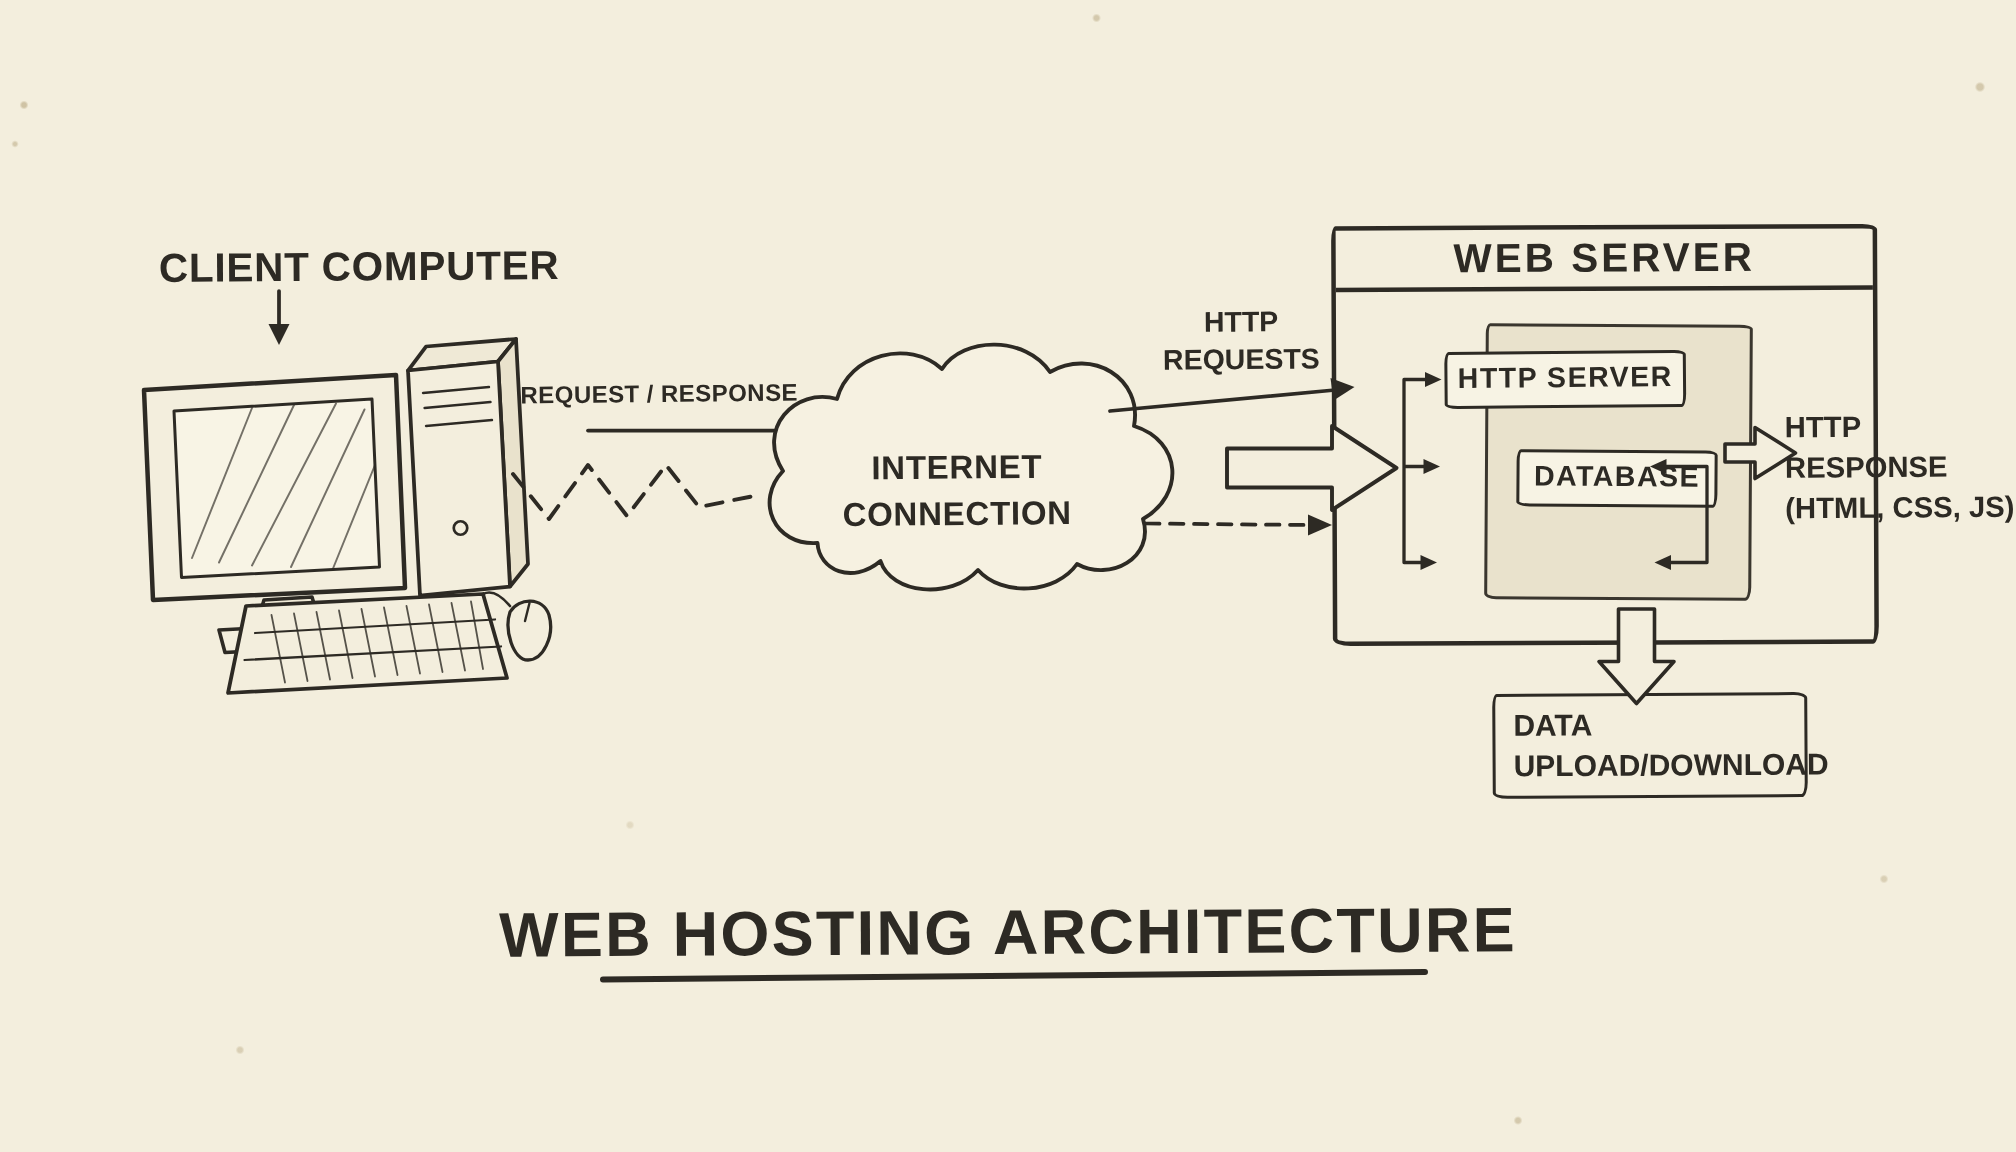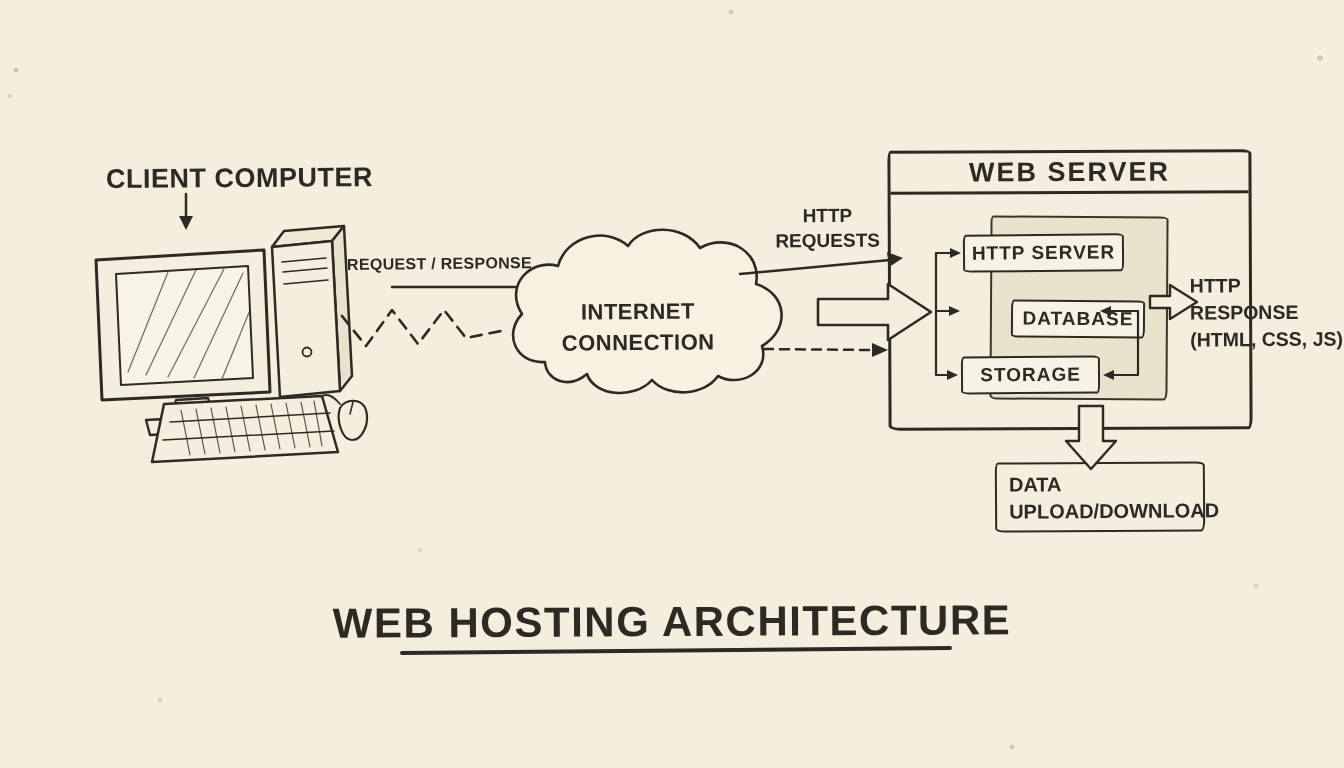--- a/index.html
+++ b/index.html
@@ -54,21 +54,20 @@
 <body>
 
 <div class="stage">
 
   <div class="server-box">
     <div class="server-title">WEB SERVER</div>
   </div>
   <div class="shade-rect"></div>
   <div class="comp comp-http">HTTP SERVER</div>
   <div class="comp comp-db">DATABASE</div>
-  <div class="comp comp-storage">STORAGE</div>
   <div class="data-box">
     <div>DATA</div>
     <div>UPLOAD/DOWNLOAD</div>
   </div>
 
   <svg class="art" width="1344" height="768" viewBox="0 0 1344 768">
     <g stroke="#2d2a24" stroke-width="2.5" stroke-linecap="round" stroke-linejoin="round" fill="none">
 
       <g>
 

